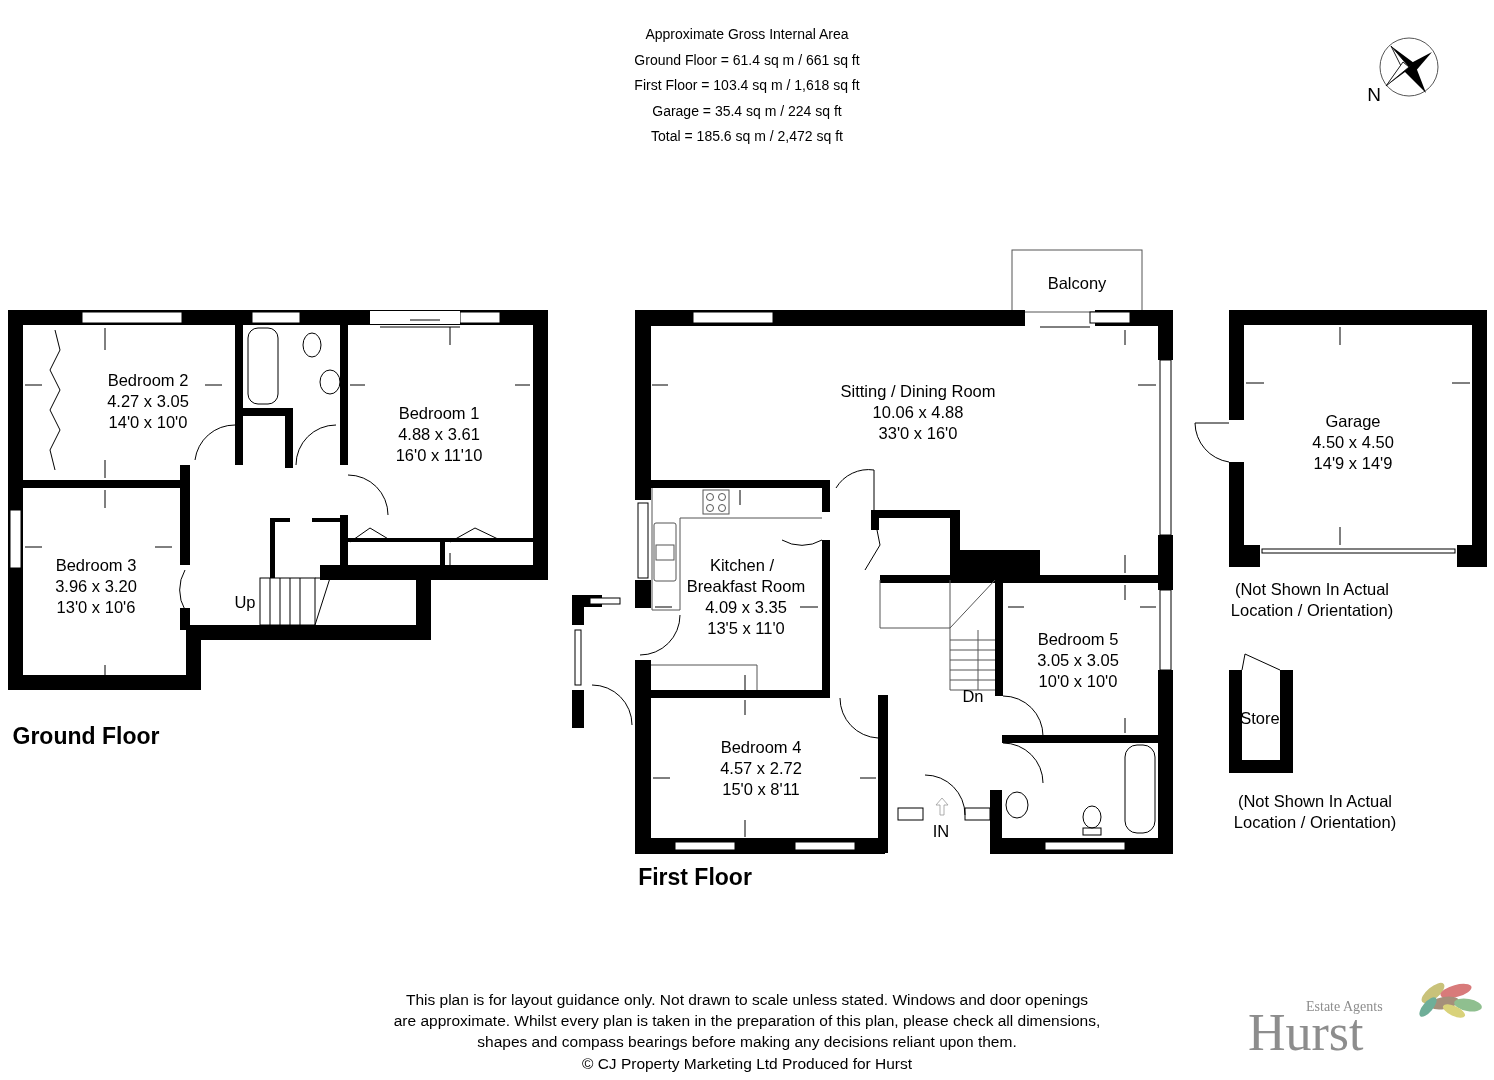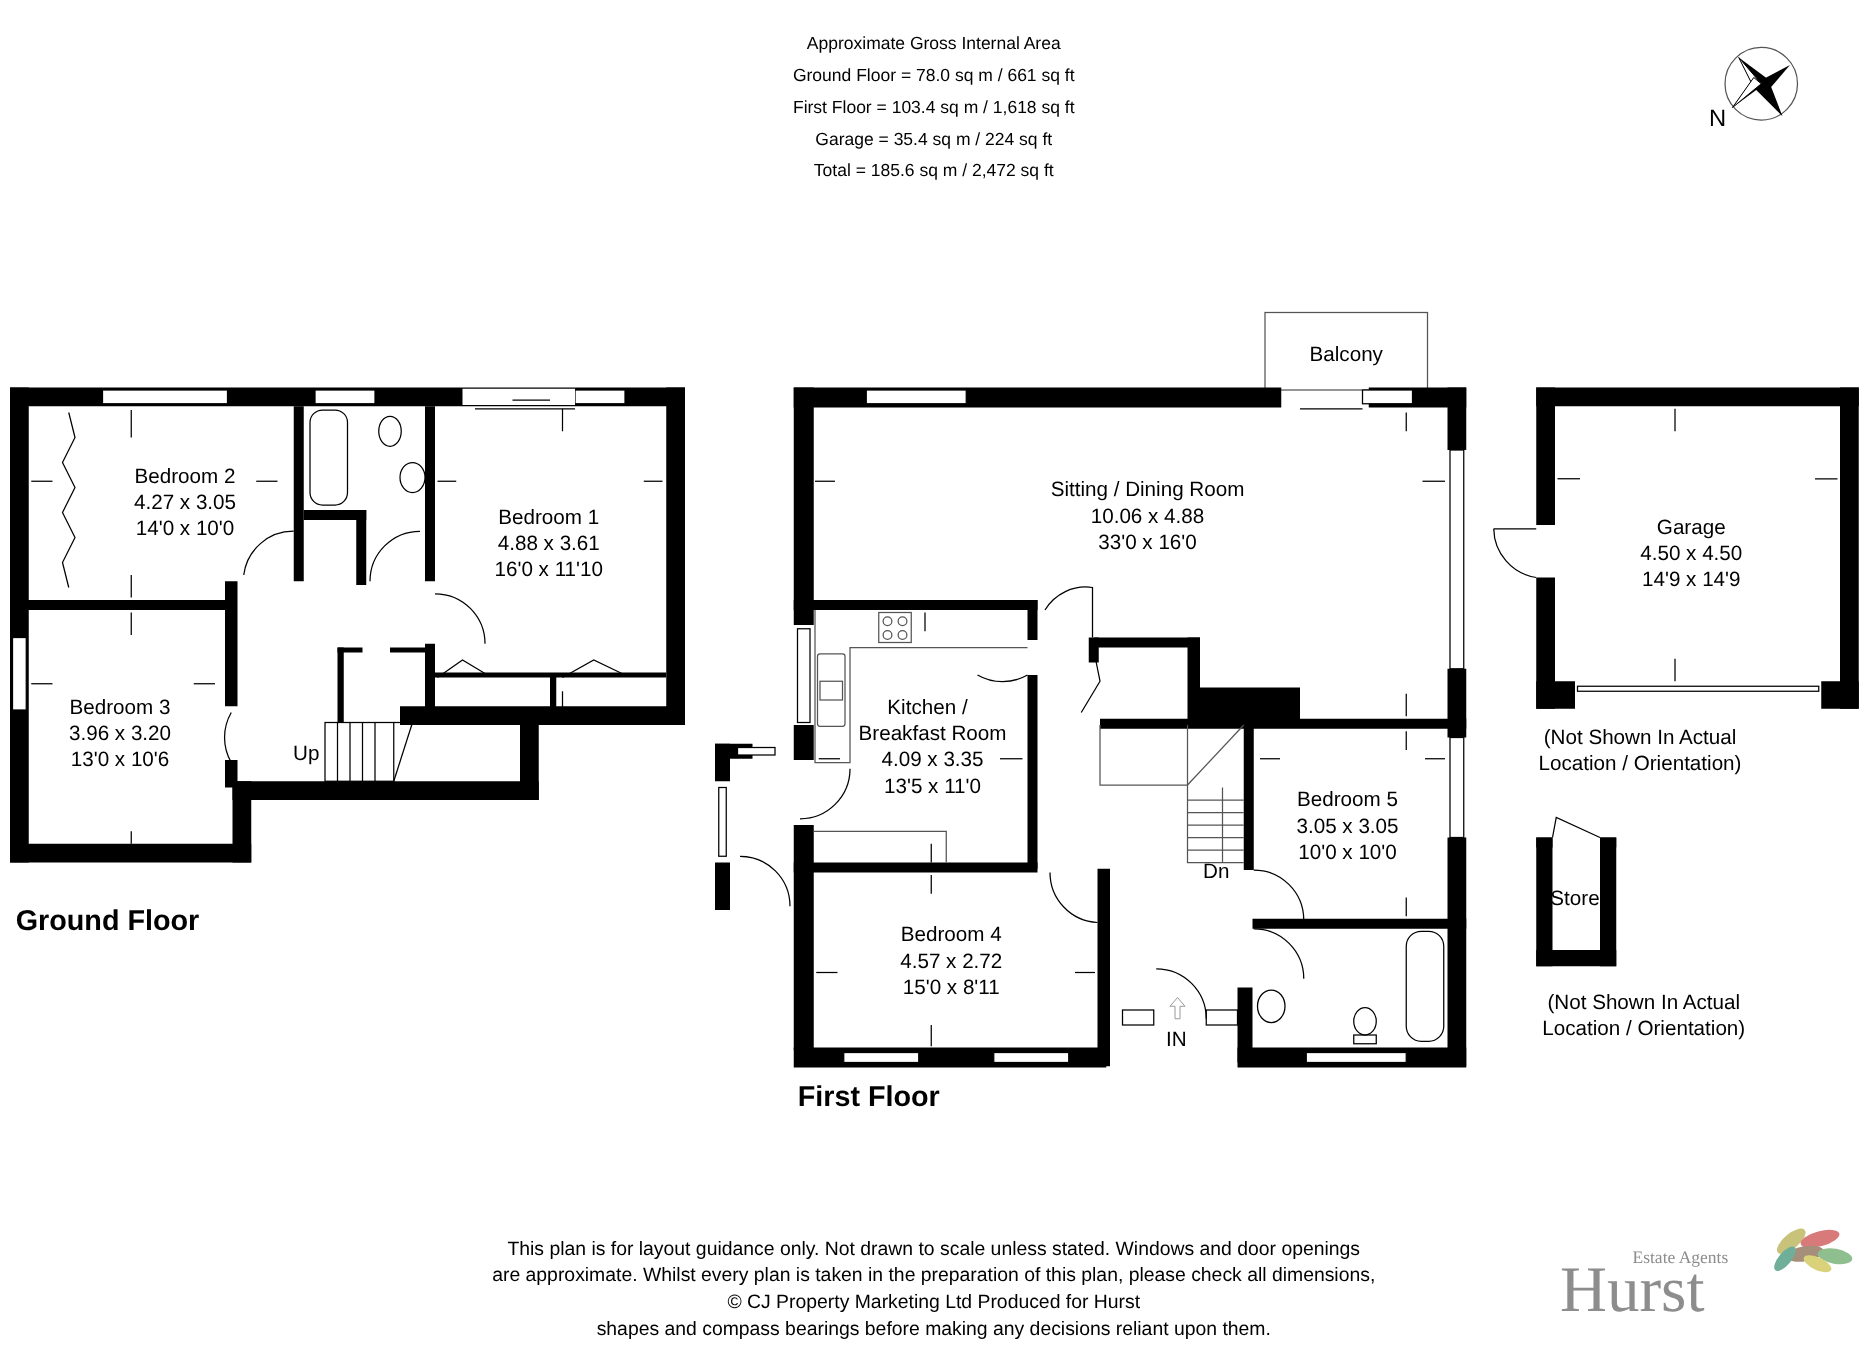--- a/index.html
+++ b/index.html
@@ -16,21 +16,21 @@
   .lbl { font-family:"Liberation Sans", sans-serif; font-size:16.5px; fill:#000; text-anchor:middle; }
   .floor-title { font-size:23px; font-weight:bold; }
   .disclaimer { left:0; width:1494px; top:989px; text-align:center; font-size:15.5px; line-height:21.2px; }
   .logo-text { font-family:"Liberation Serif", serif; color:#8d8d8d; }
 </style>
 </head>
 <body>
 
 <div class="abs area-block">
   <div>Approximate Gross Internal Area</div>
-  <div>Ground Floor = 78.0 sq m / 661 sq ft</div>
+  <div>Ground Floor = 61.4 sq m / 661 sq ft</div>
   <div>First Floor = 103.4 sq m / 1,618 sq ft</div>
   <div>Garage = 35.4 sq m / 224 sq ft</div>
   <div>Total = 185.6 sq m / 2,472 sq ft</div>
 </div>
 
 <svg class="plan" width="1494" height="1080" viewBox="0 0 1494 1080">
 
   <g>
     <circle cx="1409" cy="67" r="29" fill="none" stroke="#555" stroke-width="1"></circle>
     <polygon points="1391,46 1414,63 1409,67 1404,72" fill="#000"></polygon>
@@ -286,22 +286,22 @@
     <polyline class="thin" points="1242,670 1245,654 1280,670"></polyline>
     <text class="lbl" x="1260" y="724">Store</text>
     <text class="lbl" x="1315" y="807">(Not Shown In Actual</text>
     <text class="lbl" x="1315" y="828">Location / Orientation)</text>
   </g>
 </svg>
 
 <div class="abs disclaimer">
   <div>This plan is for layout guidance only. Not drawn to scale unless stated. Windows and door openings</div>
   <div>are approximate. Whilst every plan is taken in the preparation of this plan, please check all dimensions,</div>
+  <div>shapes and compass bearings before making any decisions reliant upon them.</div>
   <div>© CJ Property Marketing Ltd Produced for Hurst</div>
-  <div>shapes and compass bearings before making any decisions reliant upon them.</div>
 </div>
 
 <div class="abs" style="left:1246px; top:975px; width:240px; height:100px;">
   <svg width="240" height="100" style="position:absolute;left:0;top:0">
     <ellipse cx="187" cy="18" rx="14" ry="6" fill="#c9c27a" transform="rotate(-40 187 18)"></ellipse>
     <ellipse cx="210" cy="16" rx="16" ry="6" fill="#d87a7a" transform="rotate(-15 210 16)"></ellipse>
     <ellipse cx="198" cy="28" rx="15" ry="6" fill="#a58f7a" transform="rotate(-10 198 28)"></ellipse>
     <ellipse cx="222" cy="30" rx="14" ry="6" fill="#8fbf8f" transform="rotate(10 222 30)"></ellipse>
     <ellipse cx="182" cy="32" rx="12" ry="5" fill="#6fae98" transform="rotate(-50 182 32)"></ellipse>
     <ellipse cx="208" cy="36" rx="12" ry="5" fill="#d9d27a" transform="rotate(25 208 36)"></ellipse>

